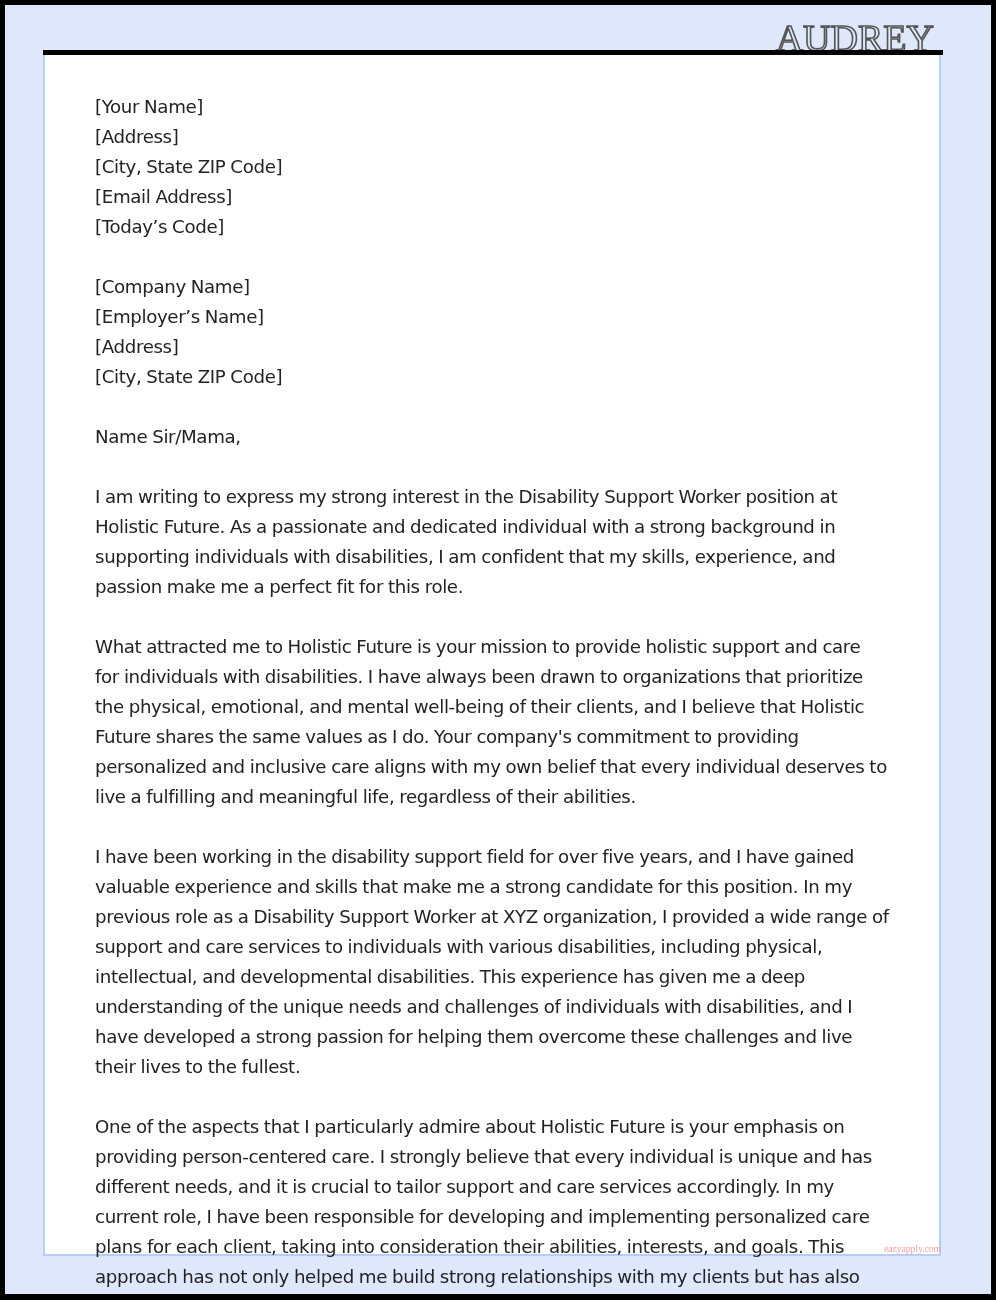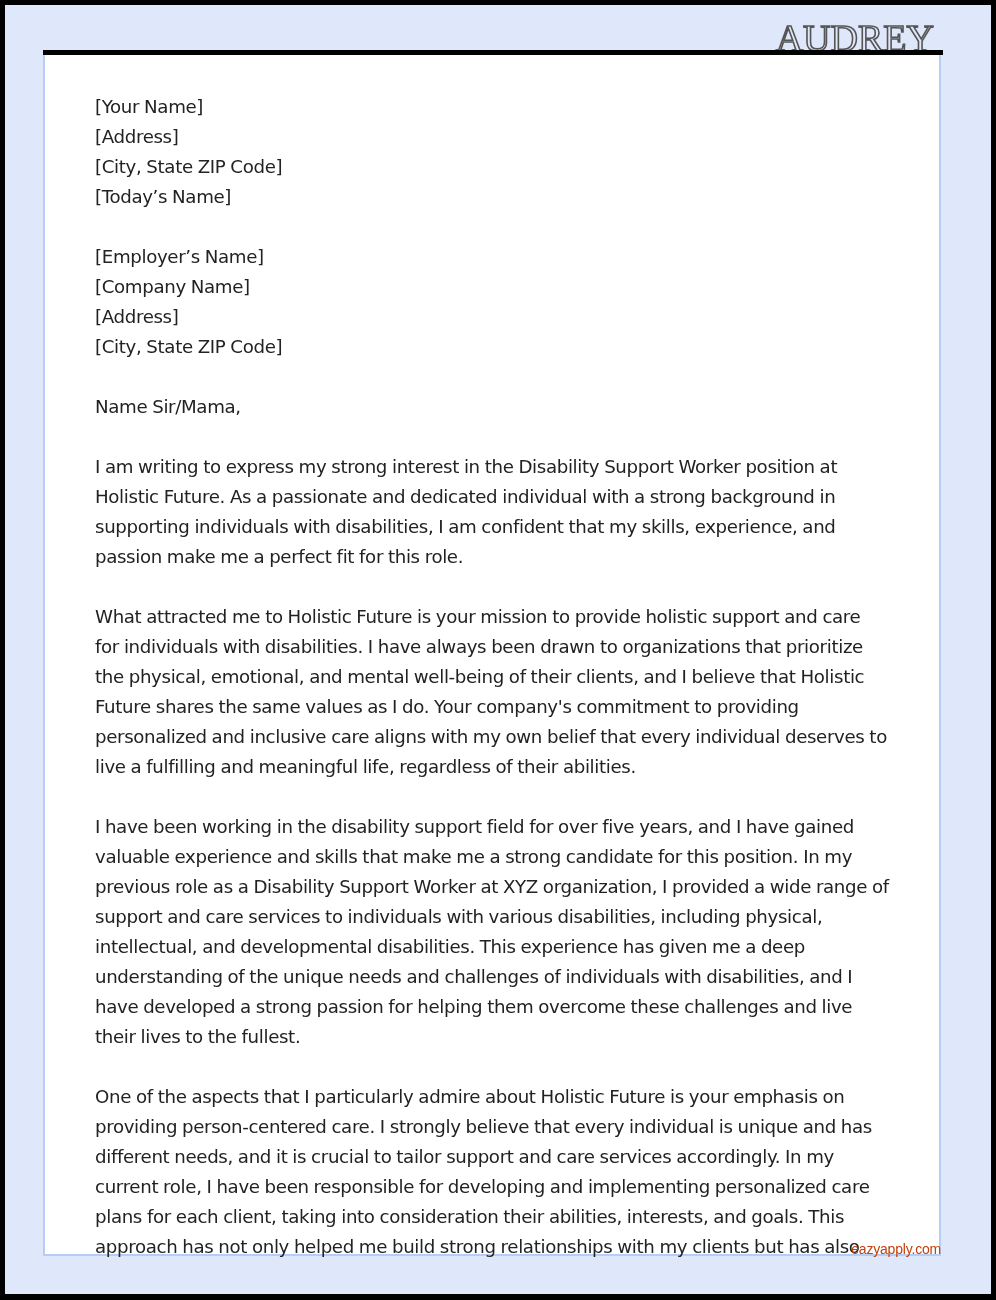--- a/index.html
+++ b/index.html
@@ -71,47 +71,48 @@
     .letter p {
       margin: 0 16px 30px 0;
     }
     .line {
       display: block;
     }
     .watermark {
       position: absolute;
       right: 55px;
       top: 1240px;
-      font-family: Liberation Sans, sans-serif;
-      font-size: 14px;
-      color: #c2410c;
+      font-family: Liberation Serif, serif;
+      font-size: 10px;
+      color: #fca5a5;
       line-height: 18px;
       letter-spacing: -0.2px;
     }
   </style>
 </head>
 <body>
 
 <div class="frame">
   <h1 class="brand">AUDREY</h1>
 </div>
 
 <div class="card"></div>
 <div class="card-topbar"></div>
 
 <div class="letter">
   <p>
     <span class="line">[Your Name]</span>
     <span class="line">[Address]</span>
     <span class="line">[City, State ZIP Code]</span>
-    <span class="line">[Today’s Name]</span>
+    <span class="line">[Email Address]</span>
+    <span class="line">[Today’s Code]</span>
   </p>
   <p>
+    <span class="line">[Company Name]</span>
     <span class="line">[Employer’s Name]</span>
-    <span class="line">[Company Name]</span>
     <span class="line">[Address]</span>
     <span class="line">[City, State ZIP Code]</span>
   </p>
   <p>Name Sir/Mama,</p>
   <p>I am writing to express my strong interest in the Disability Support Worker position at Holistic Future. As a passionate and dedicated individual with a strong background in supporting individuals with disabilities, I am confident that my skills, experience, and passion make me a perfect fit for this role.</p>
   <p>What attracted me to Holistic Future is your mission to provide holistic support and care for individuals with disabilities. I have always been drawn to organizations that prioritize the physical, emotional, and mental well-being of their clients, and I believe that Holistic Future shares the same values as I do. Your company's commitment to providing personalized and inclusive care aligns with my own belief that every individual deserves to live a fulfilling and meaningful life, regardless of their abilities.</p>
   <p>I have been working in the disability support field for over five years, and I have gained valuable experience and skills that make me a strong candidate for this position. In my previous role as a Disability Support Worker at XYZ organization, I provided a wide range of support and care services to individuals with various disabilities, including physical, intellectual, and developmental disabilities. This experience has given me a deep understanding of the unique needs and challenges of individuals with disabilities, and I have developed a strong passion for helping them overcome these challenges and live their lives to the fullest.</p>
   <p>One of the aspects that I particularly admire about Holistic Future is your emphasis on providing person-centered care. I strongly believe that every individual is unique and has different needs, and it is crucial to tailor support and care services accordingly. In my current role, I have been responsible for developing and implementing personalized care plans for each client, taking into consideration their abilities, interests, and goals. This approach has not only helped me build strong relationships with my clients but has also</p>
 </div>
 

